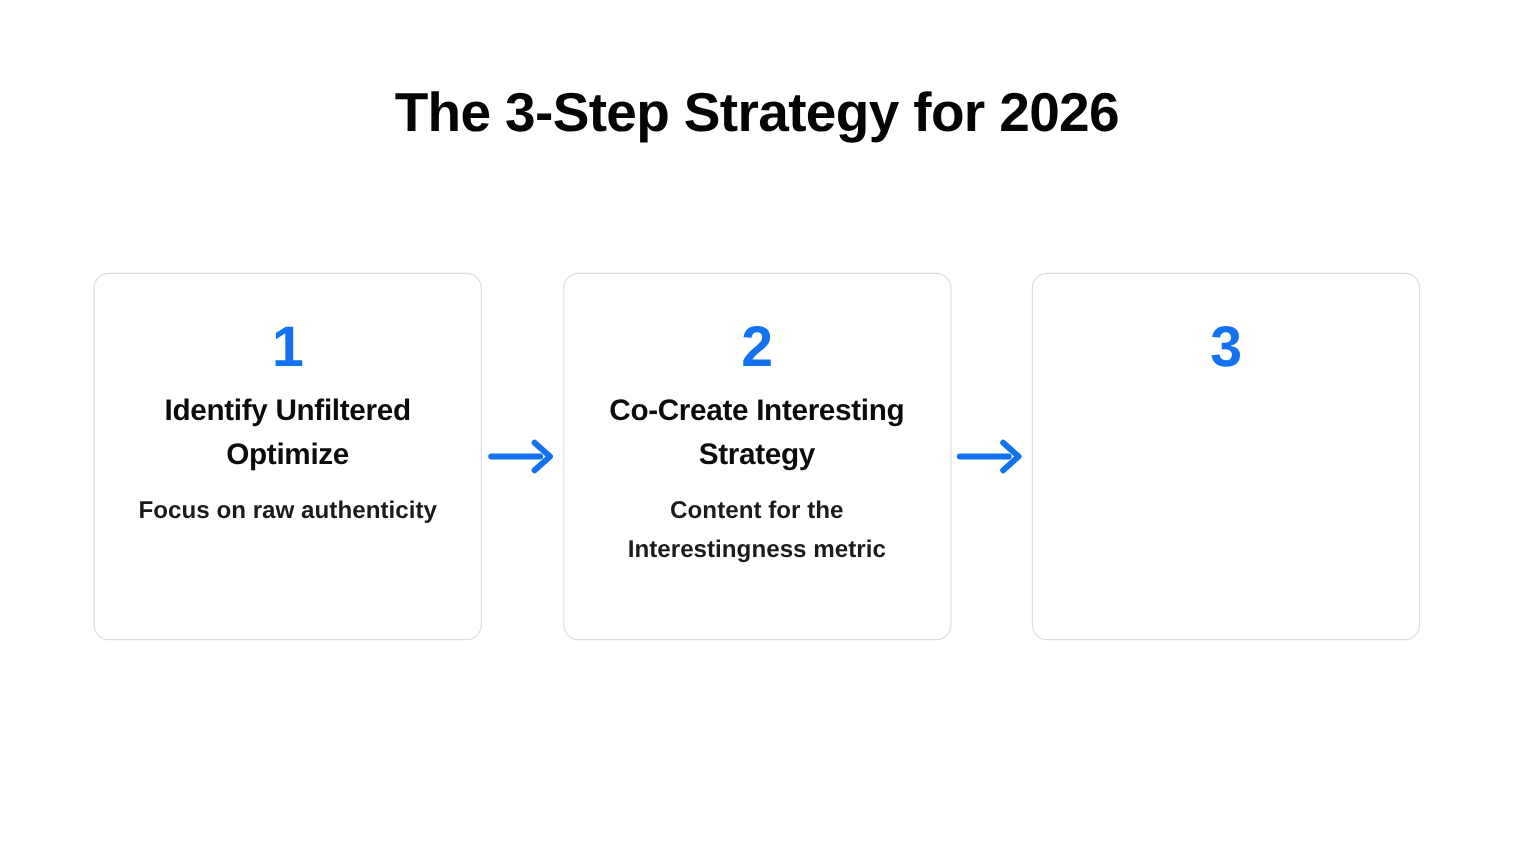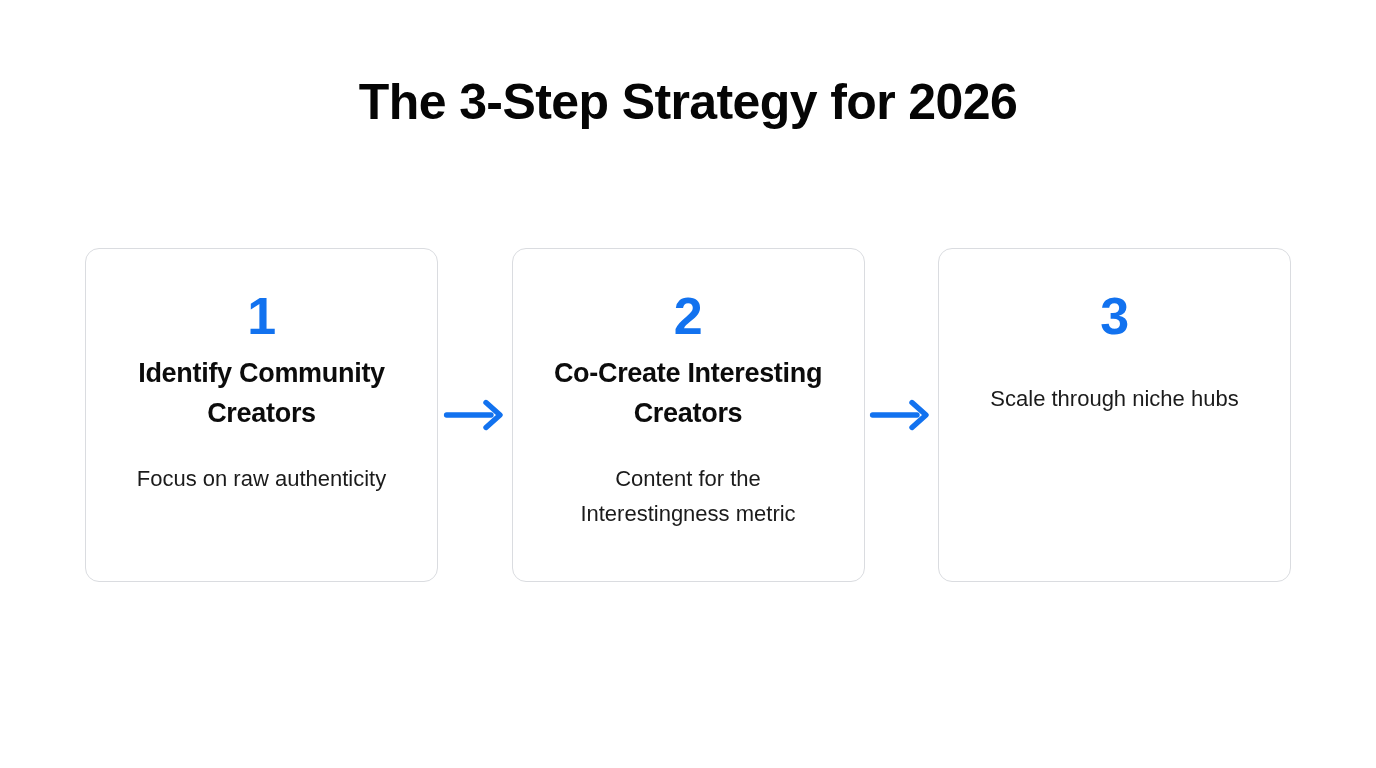--- a/index.html
+++ b/index.html
@@ -77,23 +77,23 @@
     font-size: 27px;
     font-weight: 700;
     line-height: 40px;
     color: #0c0c0c;
     text-align: center;
     letter-spacing: -0.3px;
     max-width: 310px;
   }
 
   .card-body {
-    margin-top: 28px;
+    margin-top: 13px;
     font-size: 22px;
-    font-weight: 400;
+    font-weight: 700;
     line-height: 35px;
     color: #1b1b1b;
     text-align: center;
     max-width: 300px;
   }
 
   
   .connector {
     width: 72px;
     display: flex;
@@ -111,47 +111,46 @@
 <body>
 
 <div class="slide">
 
   <div class="title">The 3-Step Strategy for 2026</div>
 
   <div class="flow">
 
     <div class="card">
       <div class="card-number">1</div>
-      <div class="card-heading">Identify Community Creators</div>
+      <div class="card-heading">Identify Unfiltered Optimize</div>
       <div class="card-body">Focus on raw authenticity</div>
     </div>
 
     <div class="connector">
       <span>
         <svg width="62" height="34" viewBox="0 0 62 34" fill="none" aria-hidden="true">
           <line x1="2.6" y1="17" x2="47" y2="17" stroke="#1272ef" stroke-width="5.4" stroke-linecap="round"></line>
           <polyline points="42,4.5 56,17 42,29.5" fill="none" stroke="#1272ef" stroke-width="5.4" stroke-linecap="round" stroke-linejoin="round"></polyline>
         </svg>
       </span>
     </div>
 
     <div class="card">
       <div class="card-number">2</div>
-      <div class="card-heading">Co-Create Interesting Creators</div>
+      <div class="card-heading">Co-Create Interesting Strategy</div>
       <div class="card-body">Content for the Interestingness metric</div>
     </div>
 
     <div class="connector">
       <span>
         <svg width="62" height="34" viewBox="0 0 62 34" fill="none" aria-hidden="true">
           <line x1="2.6" y1="17" x2="47" y2="17" stroke="#1272ef" stroke-width="5.4" stroke-linecap="round"></line>
           <polyline points="42,4.5 56,17 42,29.5" fill="none" stroke="#1272ef" stroke-width="5.4" stroke-linecap="round" stroke-linejoin="round"></polyline>
         </svg>
       </span>
     </div>
 
     <div class="card">
       <div class="card-number">3</div>
-      <div class="card-body">Scale through niche hubs</div>
     </div>
 
   </div>
 </div>
 
 </body></html>

